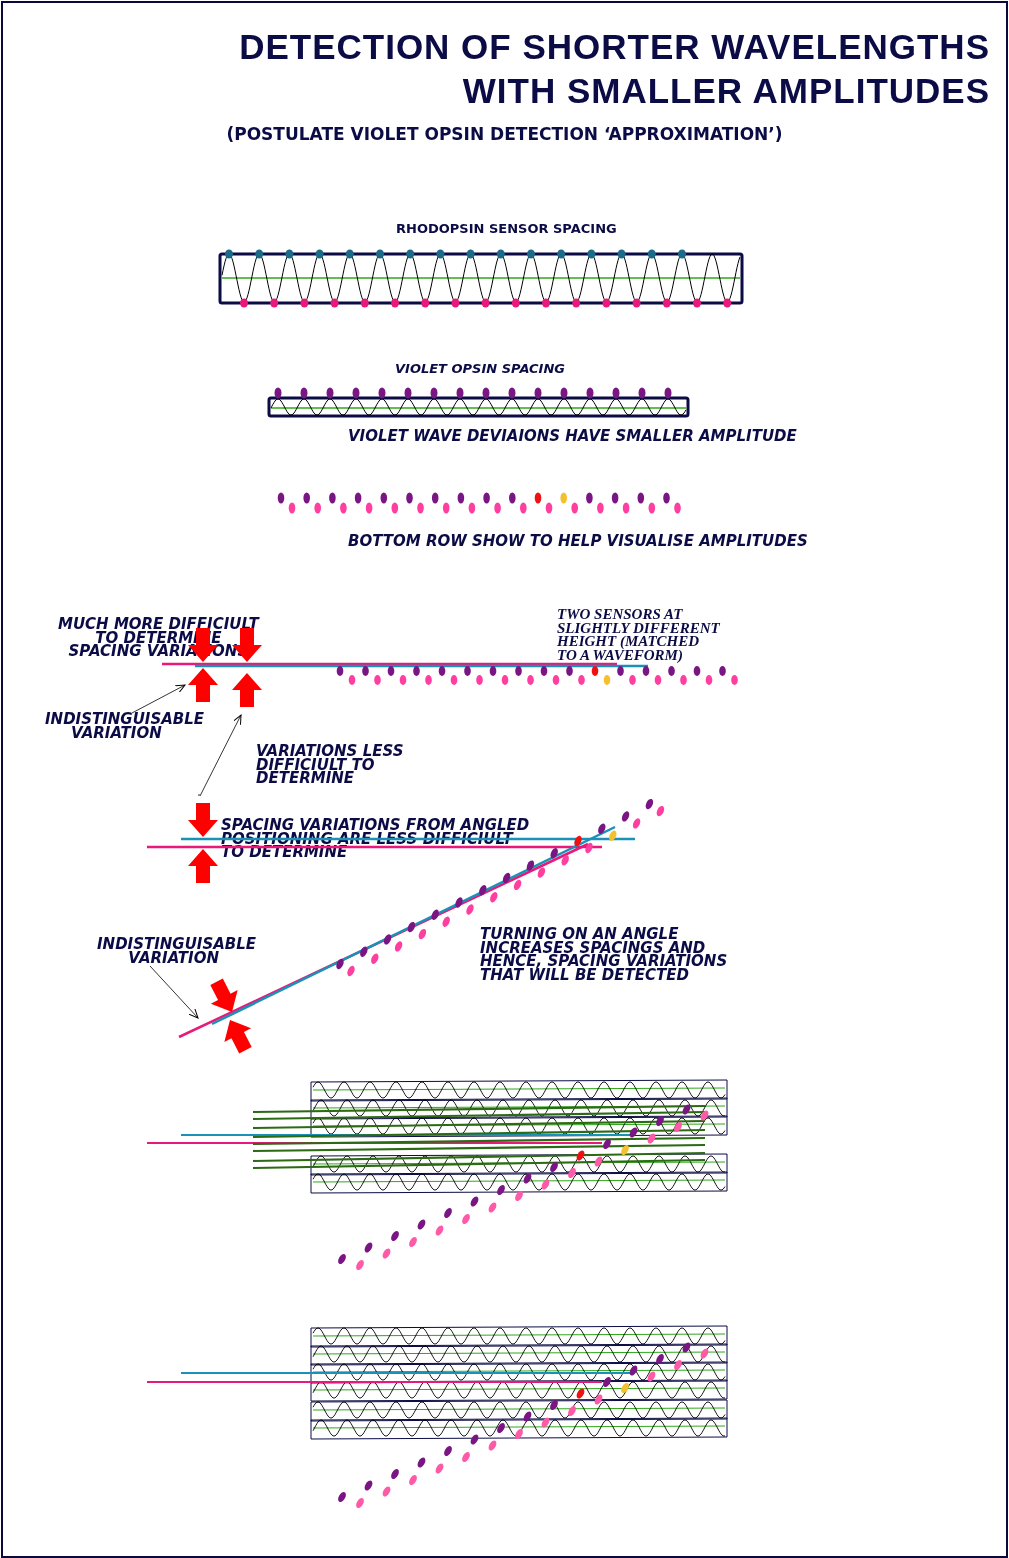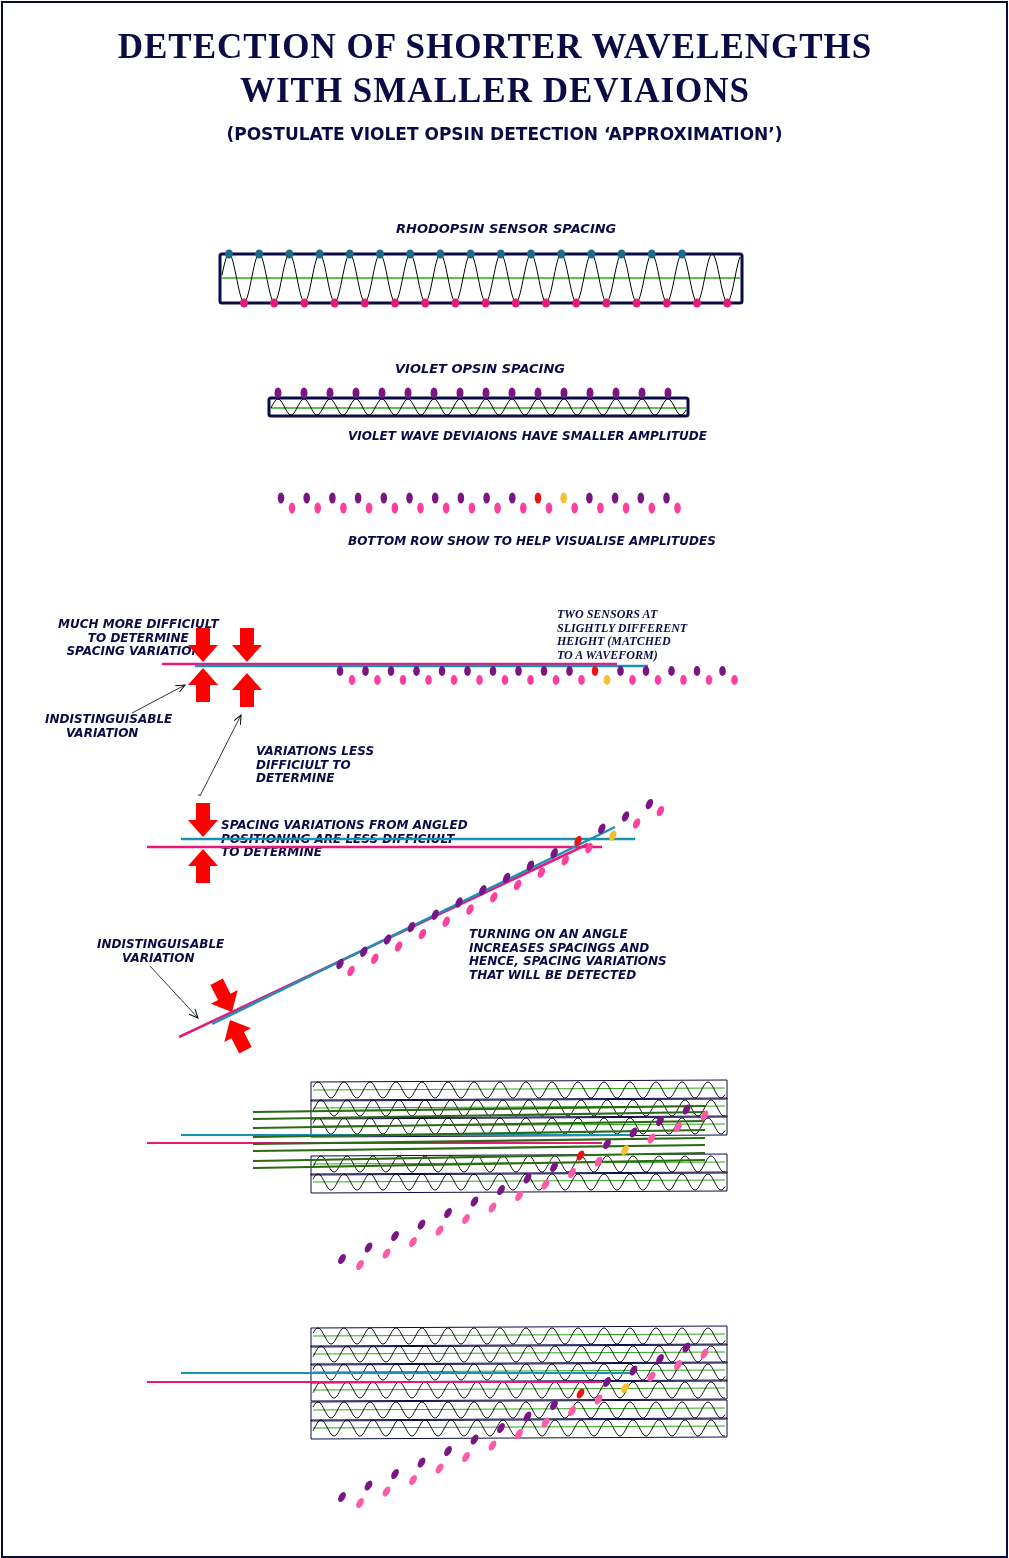--- a/index.html
+++ b/index.html
@@ -1,33 +1,33 @@
 <!DOCTYPE html>
 <html><head>
 <meta charset="utf-8">
 <style>
   html,body{margin:0;padding:0;background:#fff;}
   body{width:1009px;height:1558px;position:relative;overflow:hidden;font-family:"Liberation Sans",sans-serif;}
   .frame{position:absolute;left:1px;top:1px;width:1003px;height:1553px;border:2px solid #0a0a3a;box-sizing:content-box;}
-  .title{position:absolute;left:0;width:990px;text-align:center;color:#0b0b45;font-family:Liberation Serif, serif;font-weight:bold;font-size:35px;letter-spacing:1px;line-height:44px;}
+  .title{position:absolute;left:0;width:990px;text-align:right;color:#0b0b45;font-family:Liberation Sans, sans-serif;font-weight:bold;font-size:35px;letter-spacing:1px;line-height:44px;}
   .subtitle{position:absolute;left:0;width:1009px;text-align:center;color:#0b0b45;font-family:"DejaVu Sans",sans-serif;font-weight:bold;font-size:17px;}
   .heading{position:absolute;color:#0b0b45;font-family:"DejaVu Sans",sans-serif;font-weight:bold;font-size:13px;white-space:nowrap;}
-  .note{position:absolute;color:#0b0b45;font-family:"DejaVu Sans",sans-serif;font-weight:bold;font-style:italic;font-size:12px;line-height:13.5px;white-space:pre;}
+  .note{position:absolute;color:#0b0b45;font-family:"DejaVu Sans",sans-serif;font-weight:bold;font-style:italic;font-size:15px;line-height:13.5px;white-space:pre;}
   svg.diagram{position:absolute;left:0;top:0;}
 </style>
 </head>
 <body>
 
 <div class="frame"></div>
 
 <div class="title" style="top:25px;">DETECTION OF SHORTER WAVELENGTHS</div>
-<div class="title" style="top:69px;">WITH SMALLER DEVIAIONS</div>
+<div class="title" style="top:69px;">WITH SMALLER AMPLITUDES</div>
 <div class="subtitle" style="top:124px;">(POSTULATE VIOLET OPSIN DETECTION ‘APPROXIMATION’)</div>
 
-<div class="heading" style="left:396px;top:221px;font-style:italic;">RHODOPSIN SENSOR SPACING</div>
+<div class="heading" style="left:396px;top:221px;">RHODOPSIN SENSOR SPACING</div>
 <div class="heading" style="left:395px;top:361px;font-style:italic;">VIOLET OPSIN SPACING</div>
 <div class="note" style="left:348px;top:430px;">VIOLET WAVE DEVIAIONS HAVE SMALLER AMPLITUDE</div>
 <div class="note" style="left:348px;top:535px;">BOTTOM ROW SHOW TO HELP VISUALISE AMPLITUDES</div>
 
 <div class="note" style="left:58px;top:618px;text-align:center;">MUCH MORE DIFFICIULT
 TO DETERMINE
 SPACING VARIATIONS</div>
 <div class="note" style="left:45px;top:713px;">INDISTINGUISABLE
      VARIATION</div>
 <div class="note" style="left:256px;top:707px;margin-top:38px;">VARIATIONS LESS
@@ -35,21 +35,21 @@
 DETERMINE</div>
 <div class="note" style="left:557px;top:608px;font-family:Liberation Serif, serif;">TWO SENSORS AT
 SLIGHTLY DIFFERENT
 HEIGHT (MATCHED
 TO A WAVEFORM)</div>
 <div class="note" style="left:221px;top:789px;margin-top:30px;">SPACING VARIATIONS FROM ANGLED
 POSITIONING ARE LESS DIFFICIULT
 TO DETERMINE</div>
 <div class="note" style="left:97px;top:938px;">INDISTINGUISABLE
       VARIATION</div>
-<div class="note" style="left:469px;top:928px;">TURNING ON AN ANGLE
+<div class="note" style="left:480px;top:928px;">TURNING ON AN ANGLE
 INCREASES SPACINGS AND
 HENCE, SPACING VARIATIONS
 THAT WILL BE DETECTED</div>
 
 <svg class="diagram" width="1009" height="1558" viewBox="0 0 1009 1558" xmlns="http://www.w3.org/2000/svg">
   <defs>
     <marker id="arrowhead" markerWidth="10" markerHeight="8" refX="9" refY="4" orient="auto" markerUnits="userSpaceOnUse">
       <path d="M0,0 L9,4 L0,8" fill="none" stroke="#000" stroke-width="1"></path>
     </marker>
   </defs>

